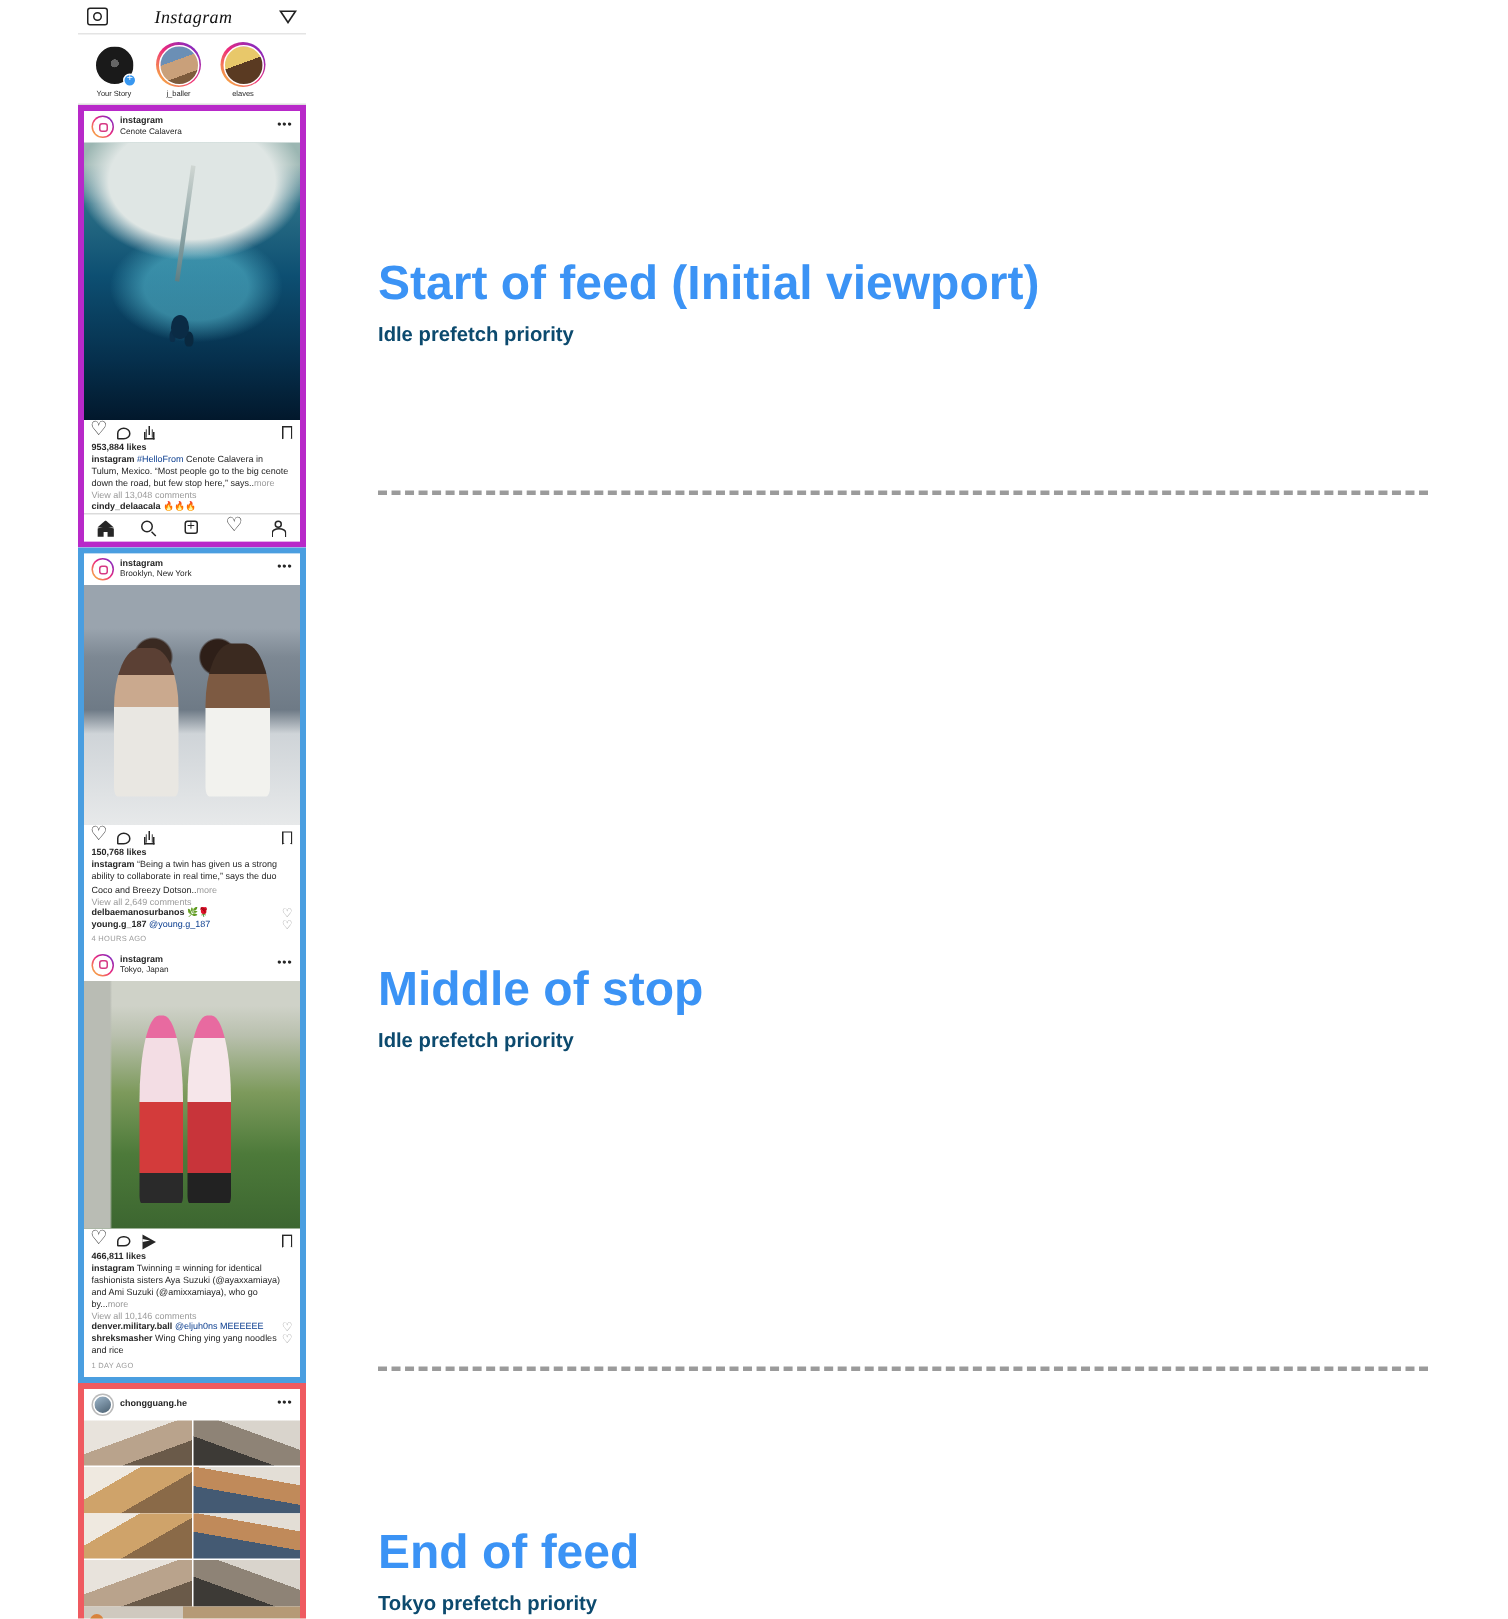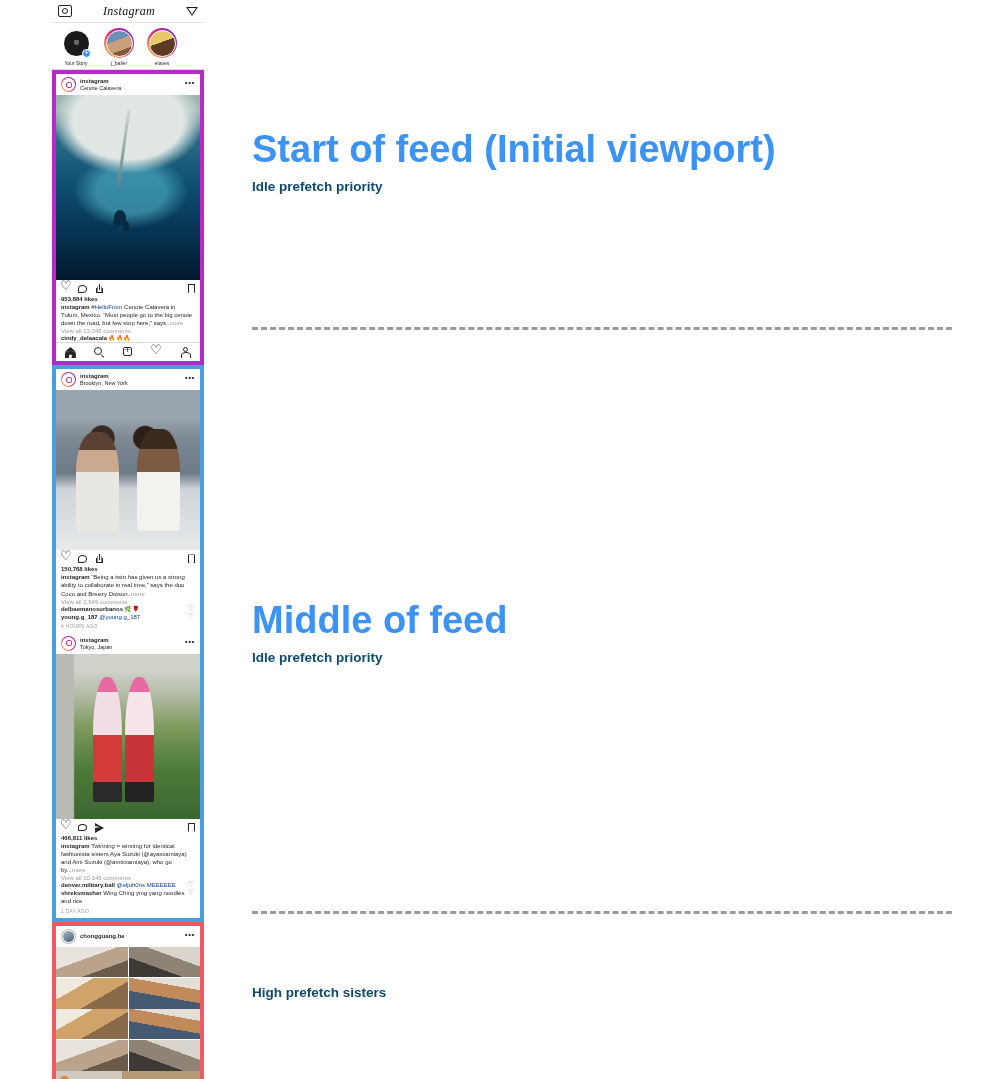--- a/index.html
+++ b/index.html
@@ -461,24 +461,25 @@
     box-sizing:border-box;
   }
 
   
   .anno {
     position: absolute;
     left: 252px;
   }
   .anno-title {
     color: #3b93f5;
-    font-size: 38px;
+    font-size: 32px;
     font-weight: bold;
     line-height: 1.05;
     white-space: nowrap;
+    margin-top: 42px;
   }
   .anno-sub {
     color: #0c4a6e;
     font-size: 13.5px;
     font-weight: bold;
     margin-top: 9px;
   }
 
   .divider {
     position: absolute;
@@ -654,21 +655,22 @@
 </div>
 
 <div class="anno" style="top:130px">
   <div class="anno-title">Start of feed (Initial viewport)</div>
   <div class="anno-sub">Idle prefetch priority</div>
 </div>
 
 <div class="divider" style="top:327px"></div>
 
 <div class="anno" style="top:601px">
-  <div class="anno-title">Middle of feed</div>
+  <div class="anno-title">Middle of stop</div>
   <div class="anno-sub">Idle prefetch priority</div>
 </div>
 
 <div class="divider" style="top:911px"></div>
 
 <div class="anno" style="top:976px">
-  <div class="anno-sub">High prefetch sisters</div>
+  <div class="anno-title">End of feed</div>
+  <div class="anno-sub">Tokyo prefetch priority</div>
 </div>
 
 </body></html>

